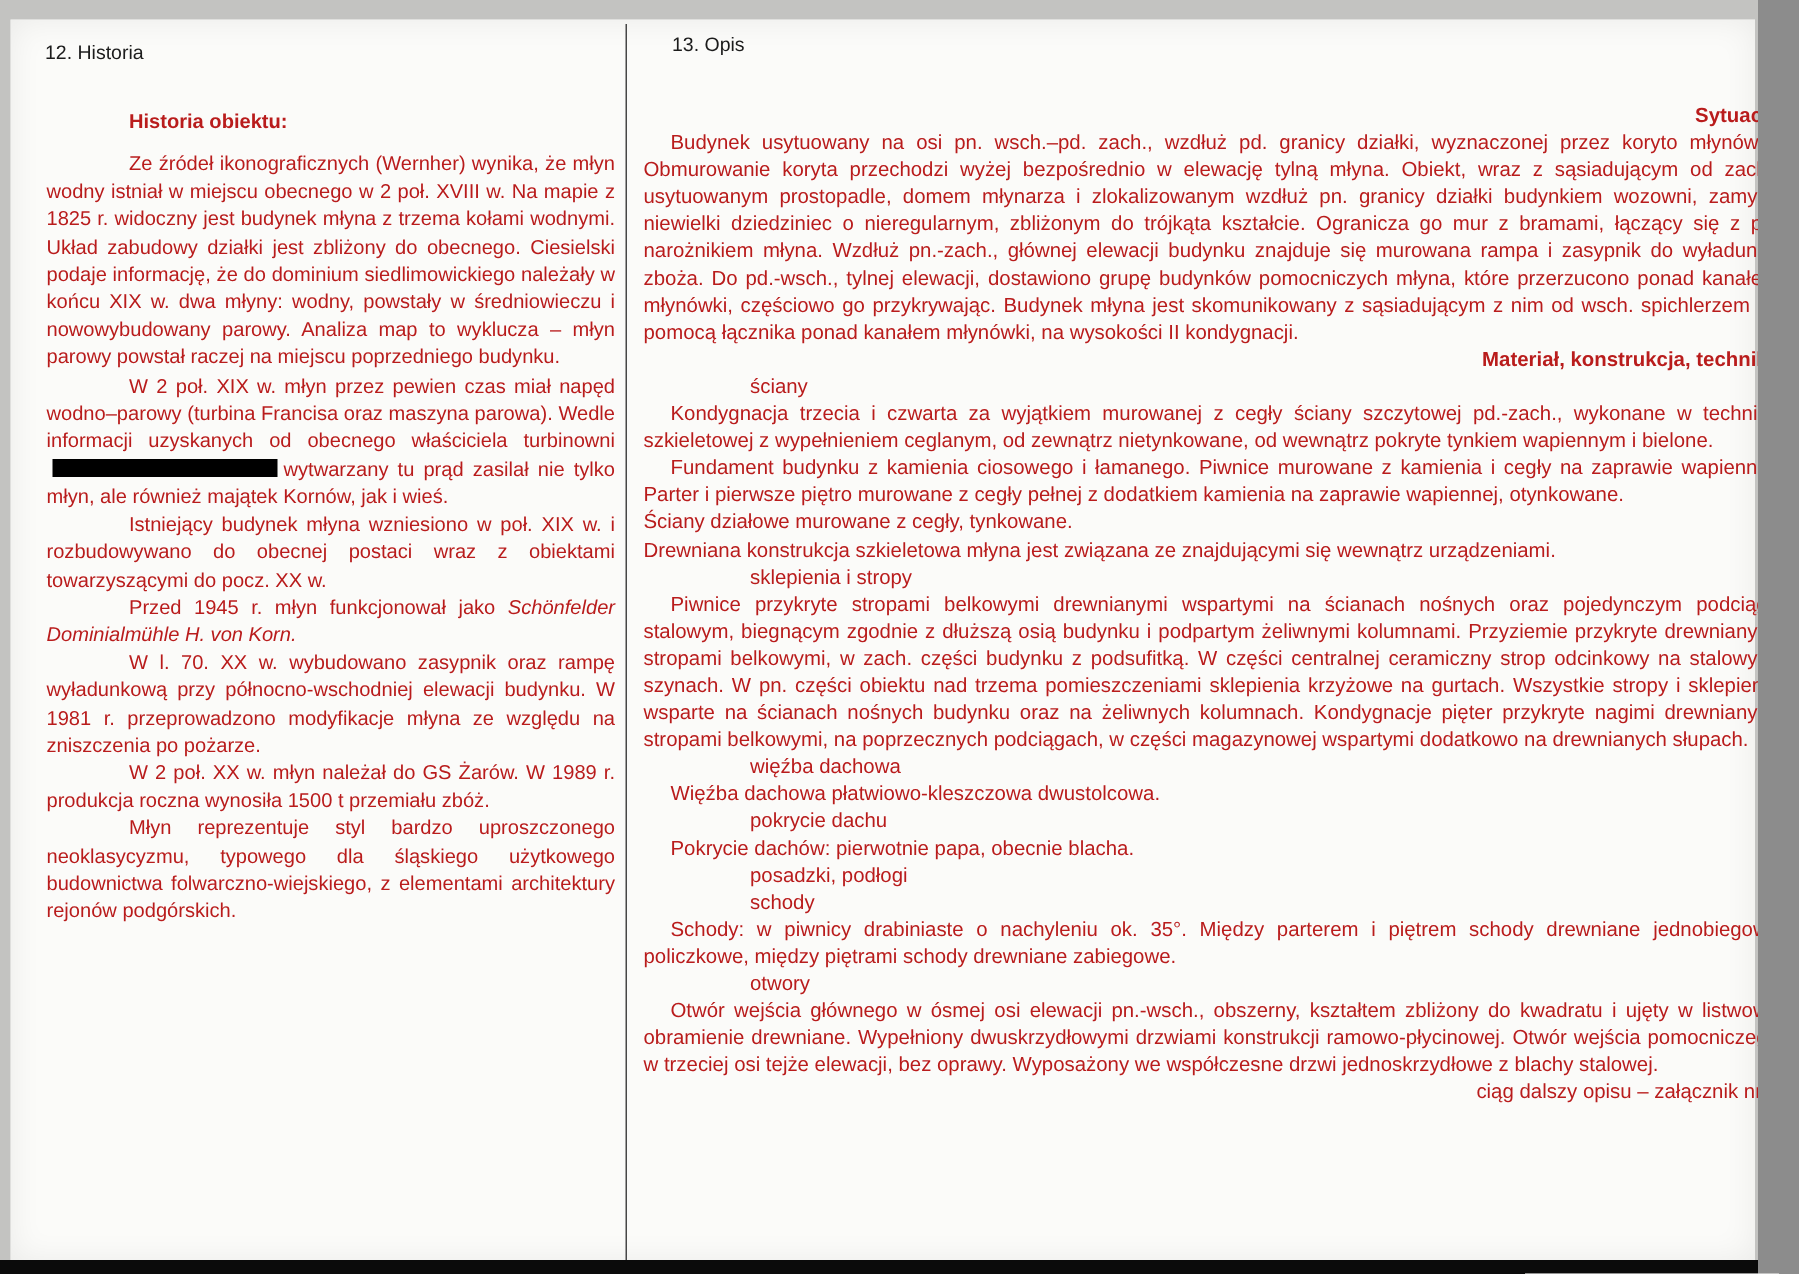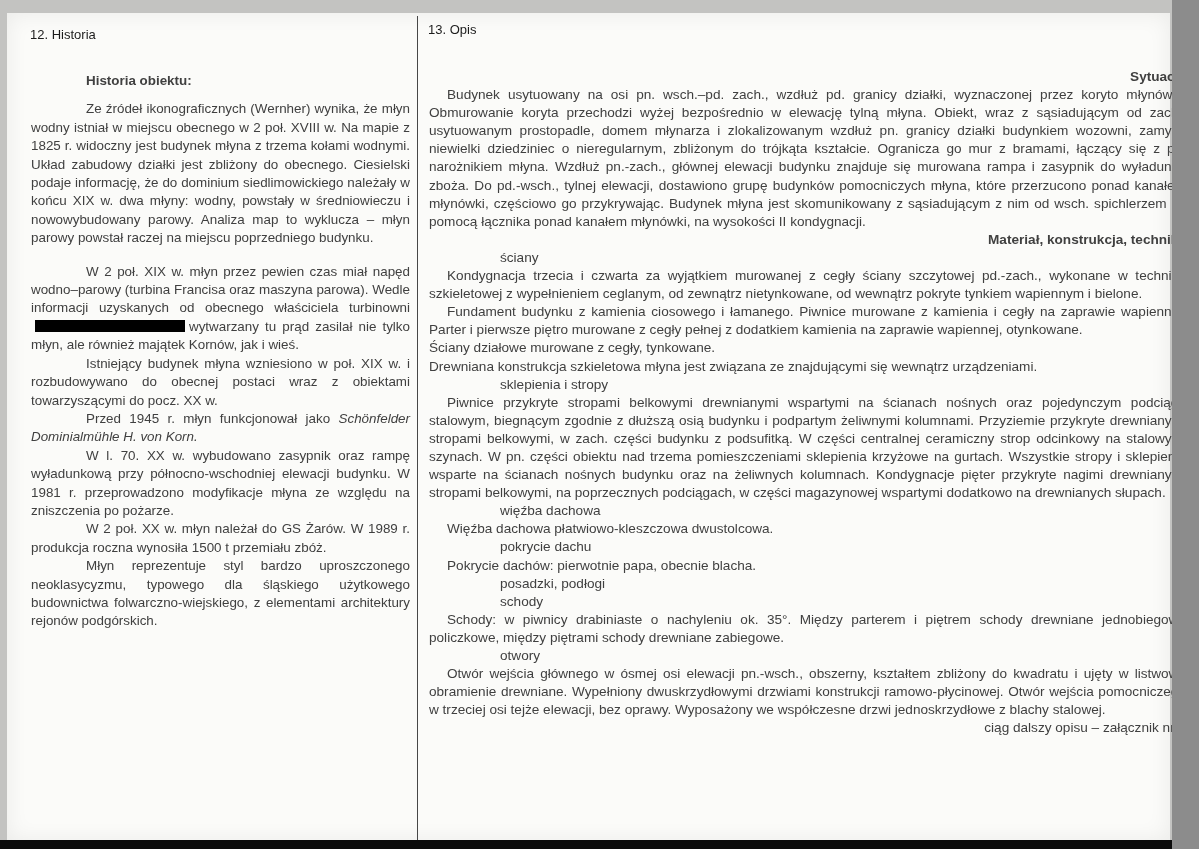--- a/index.html
+++ b/index.html
@@ -4,28 +4,28 @@
 <style>
   html,body{margin:0;padding:0}
   body{background:#8c8c8c;font-family:"Liberation Sans",sans-serif}
   .scan{position:relative;width:1172px;height:849px;background:#c3c3c1;overflow:hidden}
   .page{position:absolute;left:7px;top:13px;right:2px;bottom:8px;background:#fbfbf9;
         box-shadow:inset 0 0 22px rgba(0,0,0,0.07)}
   .bottom-strip{position:absolute;left:0;right:0;bottom:0;height:9px;background:#0b0b0b}
   .divider{position:absolute;left:417px;top:16px;bottom:9px;width:1px;background:#474747}
   .hdr{position:absolute;font-size:13px;color:#1c1c1c}
   .hdr-left{left:30px;top:27px}
-  .hdr-right{left:428px;top:22px}
-  .col{position:absolute;color:#404040;text-align:justify}
+  .hdr-right{left:448px;top:22px}
+  .col{position:absolute;color:#b91c1c;text-align:justify}
   .col-left{left:31px;top:72px;width:379px;font-size:13.4px;line-height:18.4px}
   .col-right{left:429px;top:68px;width:757px;font-size:13.6px;line-height:18.1px}
   .col p{margin:0}
   .col-left .title{margin:0 0 10px 55px;font-weight:bold}
   .col-left .ind{text-indent:55px}
-  .col-left .gap{margin-top:15px}
+  .col-left .gap{margin-top:1px}
   .col-right .ind{text-indent:18px}
   .col-right .h1{font-weight:bold;text-indent:18px;text-align:right}
   .col-right .sub{font-weight:normal;margin-left:71px;text-align:left}
   .redact{display:inline-block;width:150px;height:12px;background:#000;vertical-align:-1px;margin:0 4px}
   .footer{margin-top:14px;text-indent:18px;text-align:right}
   i{font-style:italic}
 </style>
 </head>
 <body>
 

